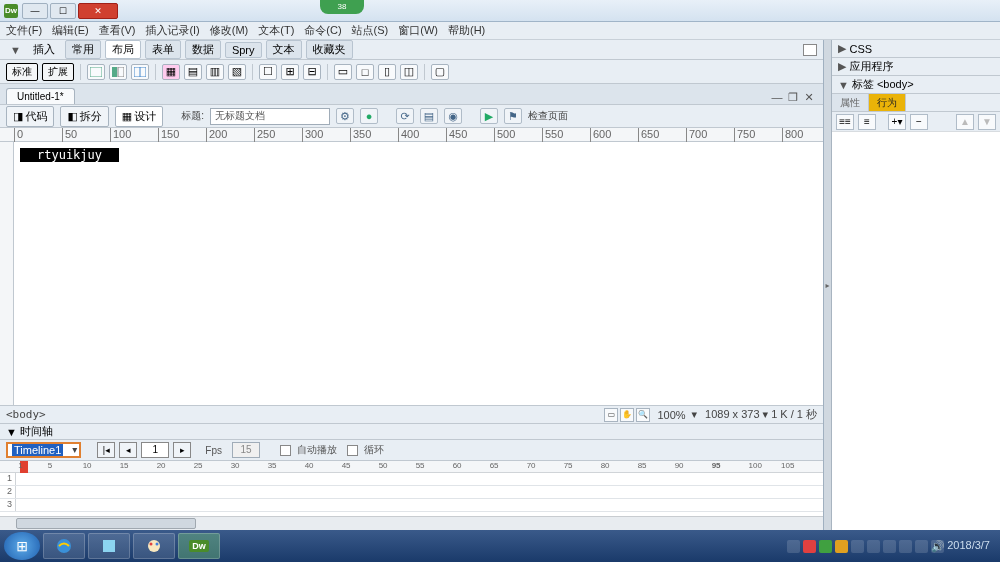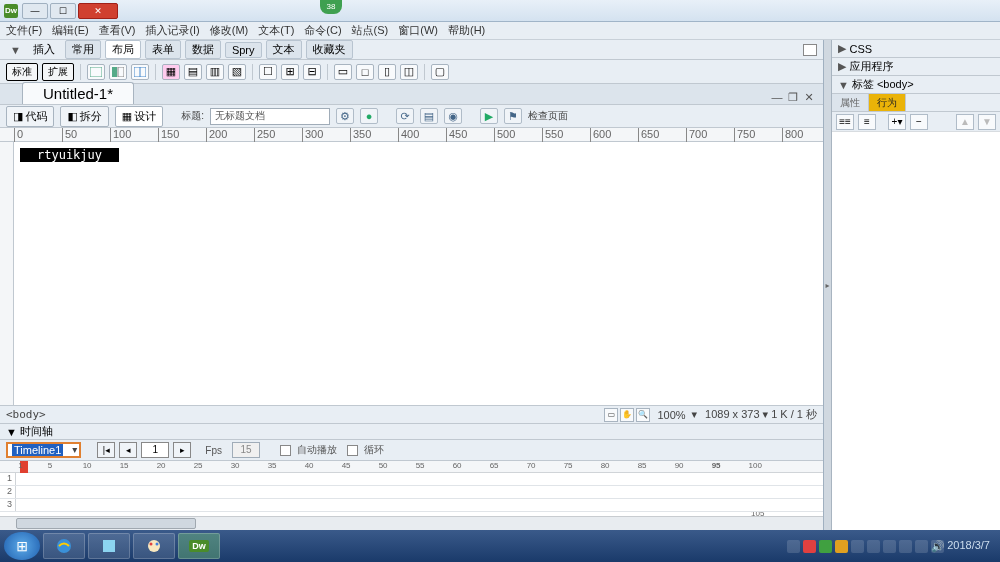--- a/index.html
+++ b/index.html
@@ -7,21 +7,21 @@
 
 
 .titlebar { height:22px; background:linear-gradient(#e8f0f8,#d4e2f0); display:flex; align-items:center; padding:0 4px; border-bottom:1px solid #a0b4c8; }
 .titlebar .dw-icon { width:14px; height:14px; background:#4a8c2a; border-radius:2px; margin-right:4px; display:inline-flex; align-items:center; justify-content:center; color:#fff; font-size:8px; font-weight:bold; }
 .titlebar .title { flex:1; color:#222; }
 .titlebar .winbtns { display:flex; gap:2px; }
 .titlebar .winbtn { width:26px; height:16px; background:#e0e8f0; border:1px solid #a0b0c0; border-radius:2px; display:flex; align-items:center; justify-content:center; font-size:9px; }
 .titlebar .winbtn.close { background:#d04030; color:#fff; border-color:#a02018; width:40px; }
 
 
-.green-badge { position:absolute; left:320px; top:0; width:22px; height:14px; background:#3fa050; border-radius:0 0 8px 8px; color:#fff; font-size:8px; text-align:center; line-height:14px; }
+.green-badge { position:absolute; left:320px; top:0; width:44px; height:14px; background:#3fa050; border-radius:0 0 8px 8px; color:#fff; font-size:8px; text-align:center; line-height:14px; }
 
 
 .menubar { height:18px; background:#e8eef4; display:flex; align-items:center; padding:0 6px; gap:10px; border-bottom:1px solid #c8d0d8; }
 .menubar span { color:#333; cursor:pointer; }
 
 
 .workspace { display:flex; height:490px; }
 .leftpane { flex:1; display:flex; flex-direction:column; background:#fff; border-right:1px solid #a0b0c0; }
 .rightpane { width:168px; background:#e8eef4; display:flex; flex-direction:column; }
 
@@ -35,21 +35,21 @@
 .insertbar .menuicon { width:14px; height:12px; border:1px solid #888; background:#fff; }
 
 
 .layoutbar { height:24px; background:#e8eef4; border-bottom:1px solid #c0c8d0; display:flex; align-items:center; padding:0 6px; gap:4px; }
 .layoutbar .btn { padding:1px 5px; background:#f4f6f8; border:1px solid #000000; border-radius:2px; font-size:10px; }
 .layoutbar .ico { width:18px; height:16px; border:1px solid #a8b4c0; background:#f8fafc; border-radius:2px; display:inline-flex; align-items:center; justify-content:center; }
 .layoutbar .sep { width:1px; height:16px; background:#c0c8d0; margin:0 2px; }
 
 
 .doctab-row { height:20px; background:#dce4ec; display:flex; align-items:flex-end; padding:0 6px; }
-.doctab { background:#f8fafc; border:1px solid #a8b4c0; border-bottom:none; border-radius:3px 3px 0 0; padding:2px 20px; font-size:15px;margin-left:16px; }
+.doctab { background:#f8fafc; border:1px solid #a8b4c0; border-bottom:none; border-radius:3px 3px 0 0; padding:2px 10px; font-size:10px; }
 .doctab-row .spacer { flex:1; }
 .doctab-row .docctl { width:14px; height:14px; margin:0 1px; display:flex; align-items:center; justify-content:center; color:#555; }
 
 
 .docbar { height:24px; background:#e8eef4; border-top:1px solid #c0c8d0; border-bottom:1px solid #c0c8d0; display:flex; align-items:center; padding:0 6px; gap:6px; }
 .docbar .viewbtn { padding:2px 6px; background:#f0f4f8; border:1px solid #a8b4c0; border-radius:2px; display:flex; align-items:center; gap:2px; font-size:10px; }
 .docbar .viewbtn.active { background:#fff; }
 .docbar .field { height:17px; border:1px solid #a0acb8; background:#fff; padding:0 4px; font-size:10px; min-width:120px; display:flex; align-items:center; color:#555; }
 .docbar .ico { width:18px; height:16px; display:inline-flex; align-items:center; justify-content:center; background:#f0f4f8; border:1px solid #b0bcc8; border-radius:2px; color:#468; }
 .docbar .sep { width:6px; }
@@ -312,21 +312,21 @@
             <div class="fr" style="left: 415.6px;">55</div>
             <div class="fr" style="left: 452.6px;">60</div>
             <div class="fr" style="left: 489.6px;">65</div>
             <div class="fr" style="left: 526.6px;">70</div>
             <div class="fr" style="left: 563.6px;">75</div>
             <div class="fr" style="left: 600.6px;">80</div>
             <div class="fr" style="left: 637.6px;">85</div>
             <div class="fr" style="left: 674.6px;">90</div>
             <div class="fr" style="left: 711.6px; font-weight: bold;">95</div>
             <div class="fr" style="left: 748.6px;">100</div>
-            <div class="fr" style="left: 751px; margin-top: 48px;">105</div>
+            <div class="fr" style="left: 781px;">105</div>
             <div class="fr" style="left: 822.6px;">110</div>
           </div>
         <div class="tl-rows">
           <div class="tl-row">
               <div class="num">1</div>
             </div>
           <div class="tl-row">
               <div class="num">2</div>
             </div>
           <div class="tl-row">

